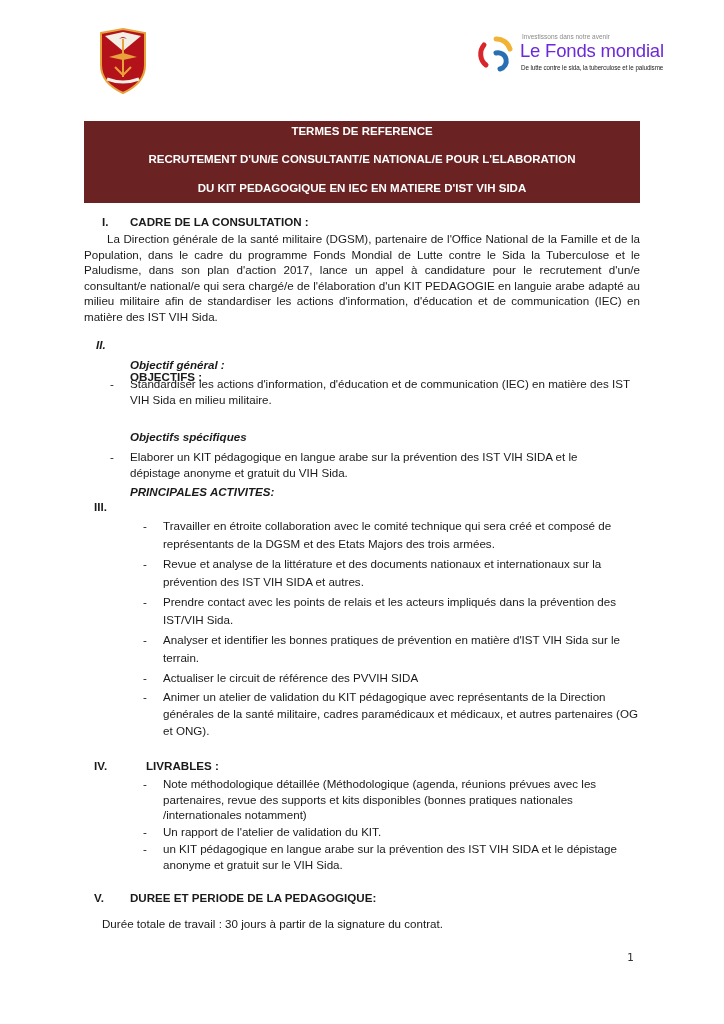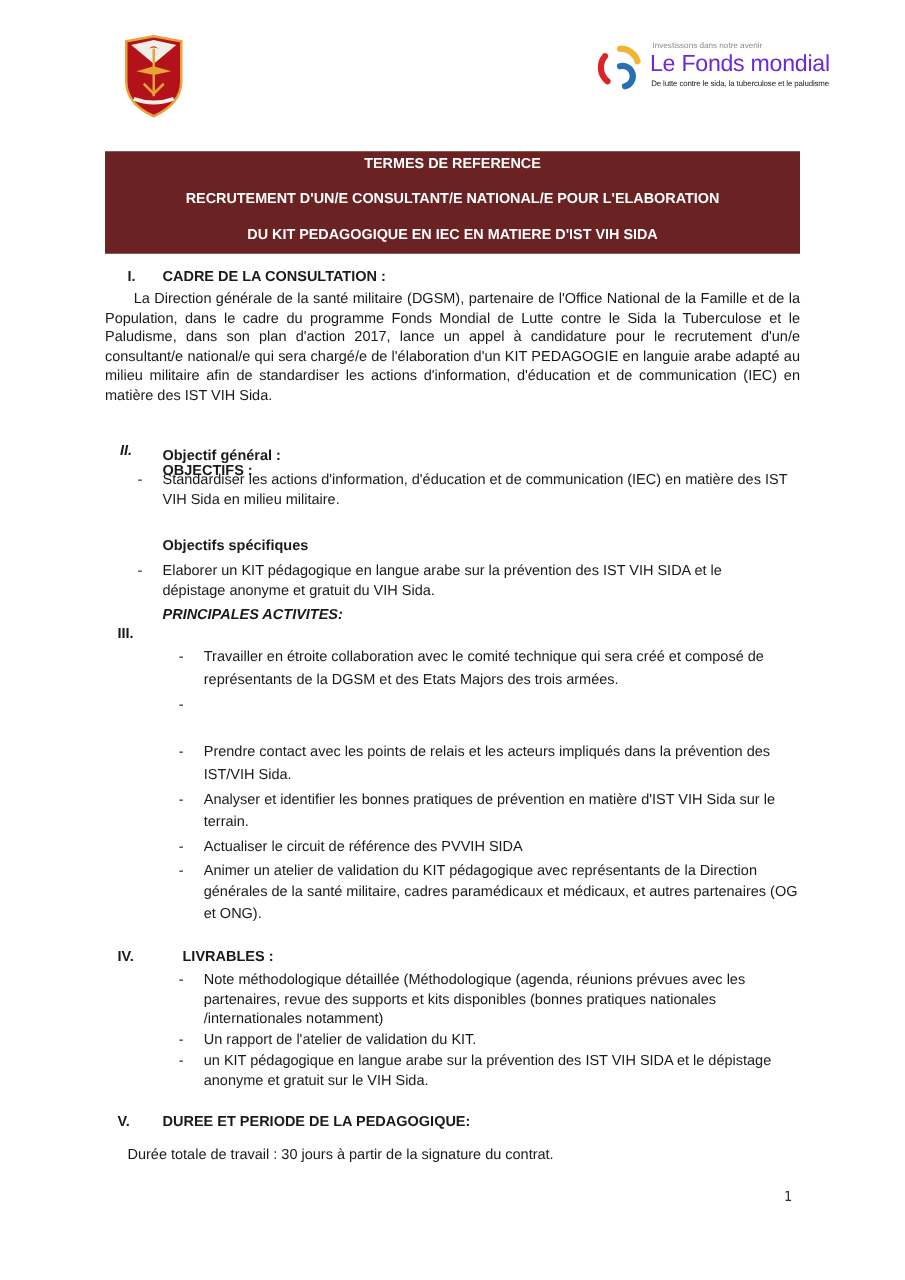--- a/index.html
+++ b/index.html
@@ -10,21 +10,21 @@
   .lr-tag { position:absolute; left:46px; top:0; font-size:6.5px; color:#8a8a8a; white-space:nowrap; }
   .lr-title { position:absolute; left:44px; top:7px; font-size:18.5px; color:#6d28d9; white-space:nowrap; letter-spacing:-0.2px; }
   .lr-sub { position:absolute; left:45px; top:31px; font-size:6.3px; color:#222; white-space:nowrap; letter-spacing:-0.1px; }
   .banner { position:absolute; left:84px; top:121px; width:556px; height:82px; background:#6a2223; color:#fff;
             text-align:center; font-weight:bold; font-size:11.5px; }
   .banner div { position:absolute; left:0; right:0; }
   .content { position:absolute; left:84px; top:214px; width:556px; font-size:11.6px; line-height:15.5px; }
   .sec-head { position:absolute; font-weight:bold; font-size:11.6px; white-space:nowrap; }
   .sec-num { position:absolute; font-weight:bold; font-size:11.6px; }
   .para { position:absolute; text-align:justify; text-align-last:left; }
-  .sub-head { position:absolute; font-weight:bold; font-size:11.6px; }
+  .sub-head { position:absolute; font-weight:bold; font-size:11.6px;font-style:italic; }
   .item { position:absolute; }
   .item .dash { position:absolute; left:-20px; top:0; }
   .page-num { position:absolute; left:627px; top:951px; font-size:11px; font-family:"DejaVu Sans Mono", monospace; color:#333; }
 </style>
 </head>
 <body>
 
 <div class="logo-left">
   <svg width="52" height="68" viewBox="0 0 52 68">
     <path d="M4 6 L26 2 L48 6 L48 38 Q48 56 26 66 Q4 56 4 38 Z" fill="#b3121a" stroke="#e8a23a" stroke-width="2"></path>
@@ -53,41 +53,42 @@
   <div style="top:32px;">RECRUTEMENT D'UN/E CONSULTANT/E NATIONAL/E POUR L'ELABORATION</div>
   <div style="top:61px;">DU KIT PEDAGOGIQUE EN IEC EN MATIERE D'IST VIH SIDA</div>
 </div>
 
 <div class="content">
 
   <div class="sec-num" style="left:18px; top:0;">I.</div>
   <div class="sec-head" style="left:46px; top:0;">CADRE DE LA CONSULTATION :</div>
   <div class="para" style="left:0; top:17px; width:556px; text-indent:23px;">La Direction générale de la santé militaire (DGSM), partenaire de l'Office National de la Famille et de la Population, dans le cadre du programme Fonds Mondial de Lutte contre le Sida la Tuberculose et le Paludisme, dans son plan d'action 2017, lance un appel à candidature pour le recrutement d'un/e consultant/e national/e qui sera chargé/e de l'élaboration d'un KIT PEDAGOGIE en languie arabe adapté au milieu militaire afin de standardiser les actions d'information, d'éducation et de communication (IEC) en matière des IST VIH Sida.</div>
 
-  <div class="sec-num" style="left:12px; top:139px;font-style:italic;">II.</div>
+  <div class="sec-num" style="left:12px; top:123px;font-style:italic;">II.</div>
   <div class="sec-head" style="left:46px; top:127px;margin-top:28px;">OBJECTIFS :</div>
   <div class="sub-head" style="left:46px; top:143px;">Objectif général :</div>
   <div class="item" style="left:46px; top:162px; width:500px;">
     <span class="dash">-</span>
     <span>Standardiser les actions d'information, d'éducation et de communication (IEC) en matière des IST VIH Sida en milieu militaire.</span>
   </div>
   <div class="sub-head" style="left:46px; top:215px;">Objectifs spécifiques</div>
   <div class="item" style="left:46px; top:235px; width:480px;">
     <span class="dash">-</span>
     <span>Elaborer un KIT pédagogique en langue arabe sur la prévention des IST VIH SIDA et le dépistage anonyme et gratuit du VIH Sida.</span>
   </div>
 
   <div class="sec-num" style="left:10px; top:285px;">III.</div>
   <div class="sec-head" style="left:46px; top:270px;font-style:italic;">PRINCIPALES ACTIVITES:</div>
   <div class="item" style="left:79px; top:303px; width:478px; line-height:18px;">
     <span class="dash">-</span>
     <span>Travailler en étroite collaboration avec le comité technique qui sera créé et composé de représentants de la DGSM et des Etats Majors des trois armées.</span>
   </div>
   <div class="item" style="left:79px; top:341px; width:460px; line-height:18px;">
     <span class="dash">-</span>
+    <span>Revue et analyse de la littérature et des documents nationaux et internationaux sur la prévention des IST VIH SIDA et autres.</span>
   </div>
   <div class="item" style="left:79px; top:379px; width:478px; line-height:18px;">
     <span class="dash">-</span>
     <span>Prendre contact avec les points de relais et les acteurs impliqués  dans la  prévention des IST/VIH Sida.</span>
   </div>
   <div class="item" style="left:79px; top:417px; width:478px; line-height:18px;">
     <span class="dash">-</span>
     <span>Analyser et identifier les bonnes pratiques de prévention en matière d'IST VIH Sida sur le terrain.</span>
   </div>
   <div class="item" style="left:79px; top:455px; width:478px; line-height:18px;">

